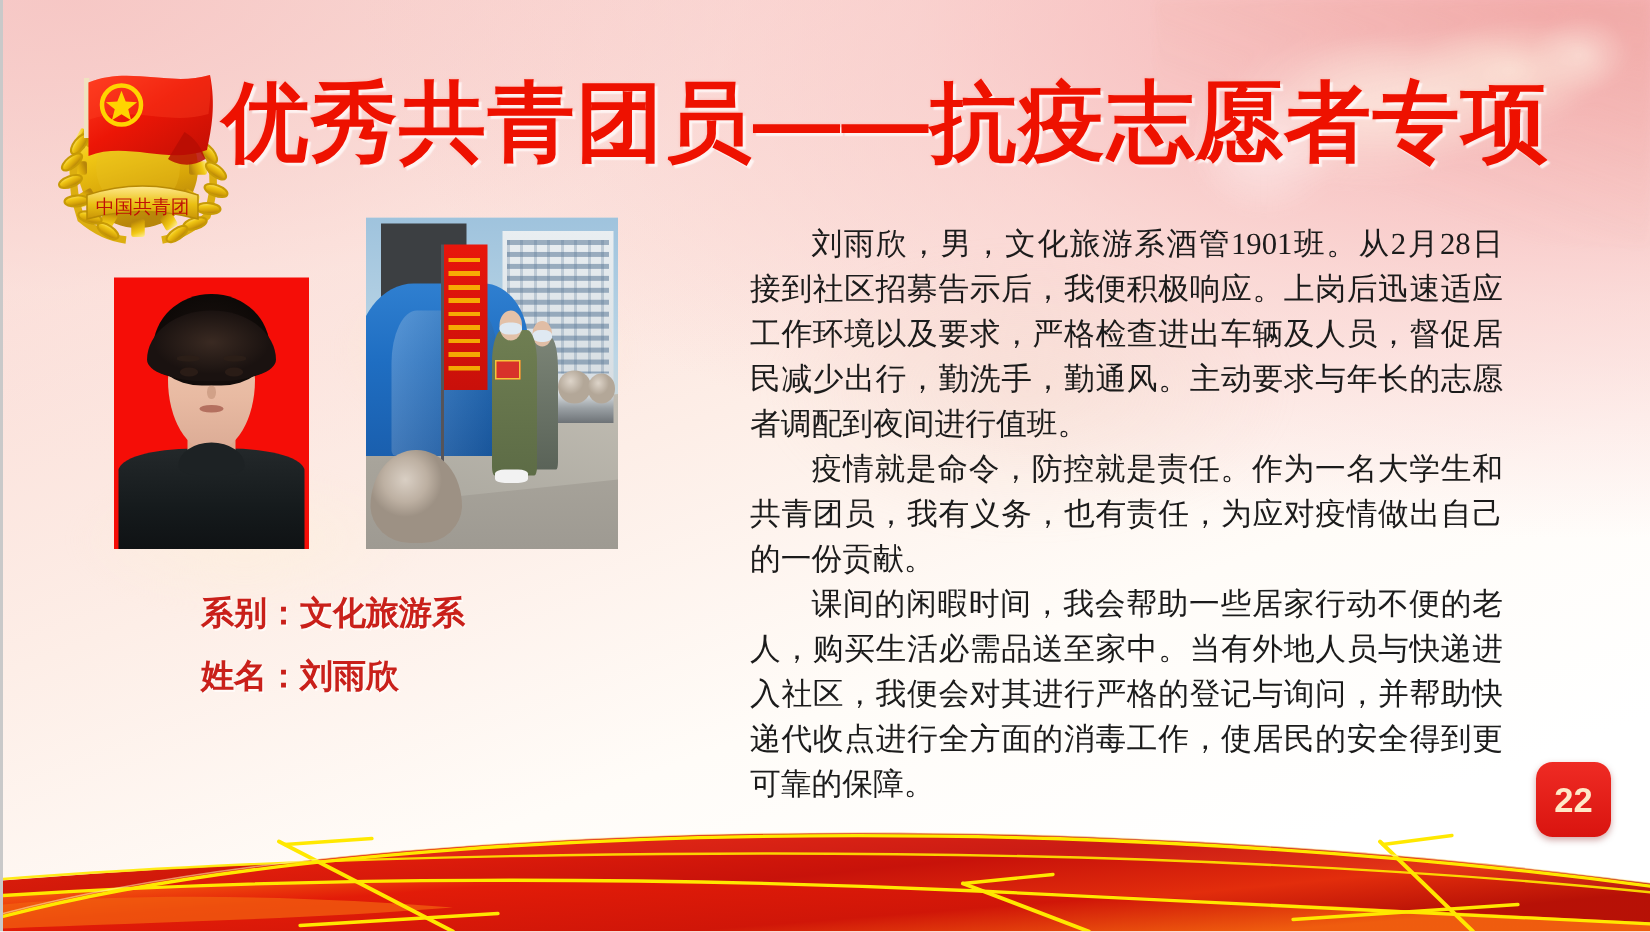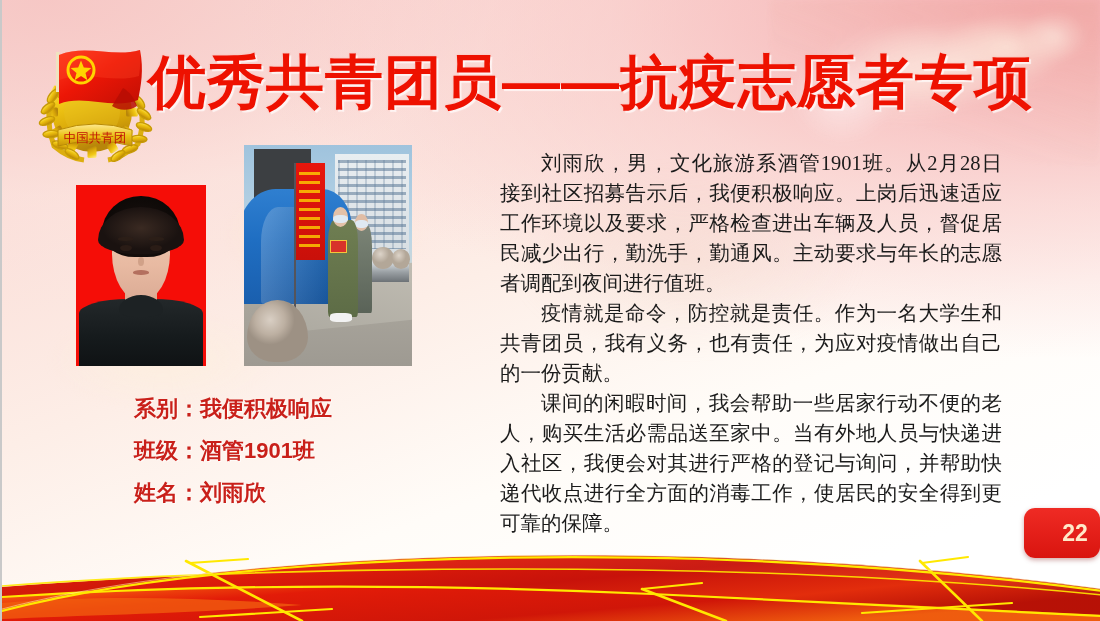--- a/index.html
+++ b/index.html
@@ -142,21 +142,20 @@
   }
   .body-text p{margin:0;text-indent:2em;}
 
   
   .page-badge{
     position:absolute;left:1022px;top:508px;width:50px;height:50px;border-radius:11px;
     background:linear-gradient(180deg,#ef2b24 0%,#d9140f 100%);
     box-shadow:0 2px 5px rgba(120,0,0,.35);
     color:#ffe9c8;font-size:23px;line-height:50px;text-align:center;font-weight:600;
     font-family:"Liberation Sans","DejaVu Sans",sans-serif;
-    padding-left:26px;
   }
 
   
   .ribbon{position:absolute;left:0;bottom:0;width:1100px;height:82px;}
 </style>
 </head>
 <body>
 
 <div id="slide">
 
@@ -281,24 +280,21 @@
     <div class="fp-mask"></div>
     <div class="fp-shoes"></div>
     <div class="fp-flagpole"></div>
     <div class="fp-flag"></div>
     <div class="fp-flag-txt"></div>
     <div class="fp-ball"></div>
   </div>
 
   <div class="info">
     <div class="info-line">
-      <span>系别：</span><span>我便积极响应</span>
-    </div>
-    <div class="info-line">
-      <span>班级：</span><span>酒管1901班</span>
+      <span>系别：</span><span>文化旅游系</span>
     </div>
     <div class="info-line">
       <span>姓名：</span><span>刘雨欣</span>
     </div>
   </div>
 
   <div class="body-text">
     <p>刘雨欣，男，文化旅游系酒管1901班。从2月28日接到社区招募告示后，我便积极响应。上岗后迅速适应工作环境以及要求，严格检查进出车辆及人员，督促居民减少出行，勤洗手，勤通风。主动要求与年长的志愿者调配到夜间进行值班。</p>
     <p>疫情就是命令，防控就是责任。作为一名大学生和共青团员，我有义务，也有责任，为应对疫情做出自己的一份贡献。</p>
     <p>课间的闲暇时间，我会帮助一些居家行动不便的老人，购买生活必需品送至家中。当有外地人员与快递进入社区，我便会对其进行严格的登记与询问，并帮助快递代收点进行全方面的消毒工作，使居民的安全得到更可靠的保障。</p>

